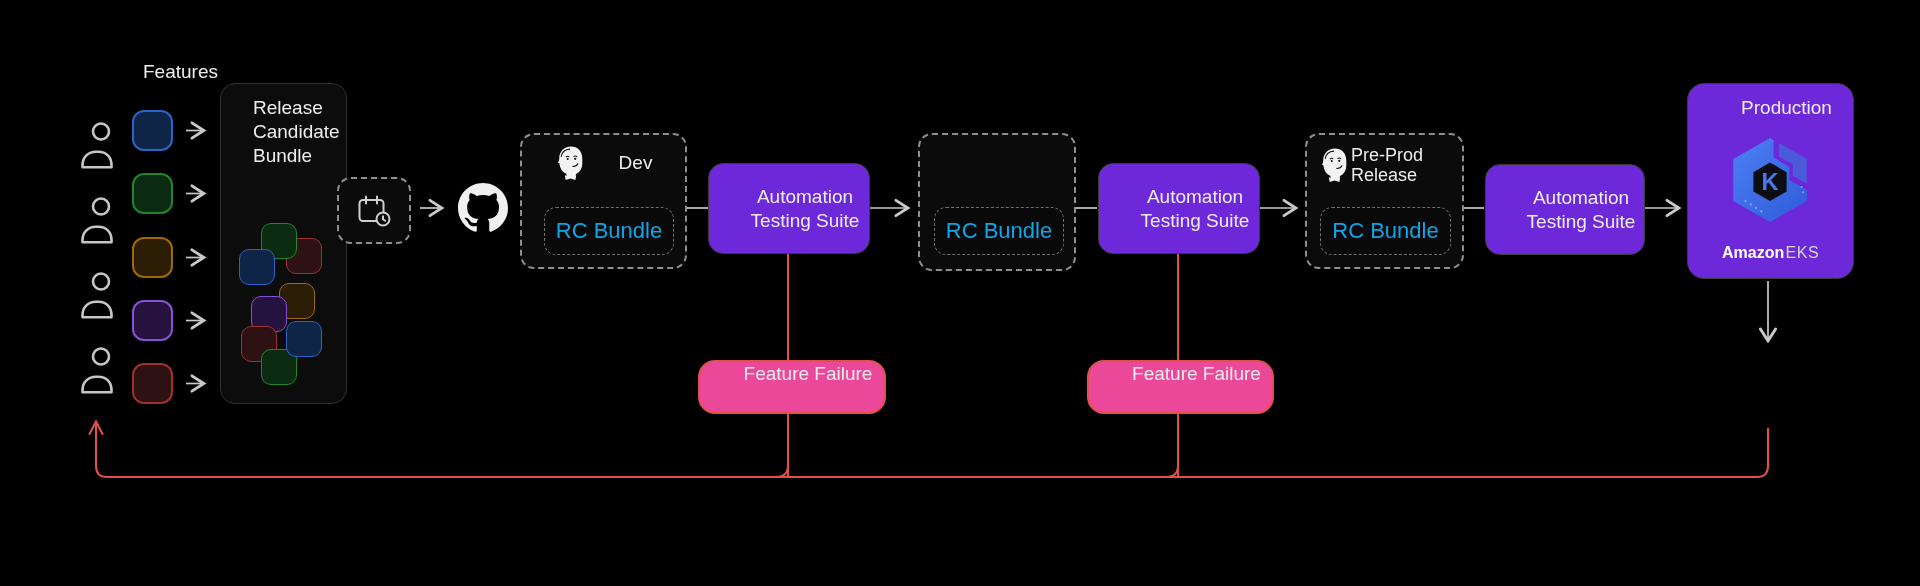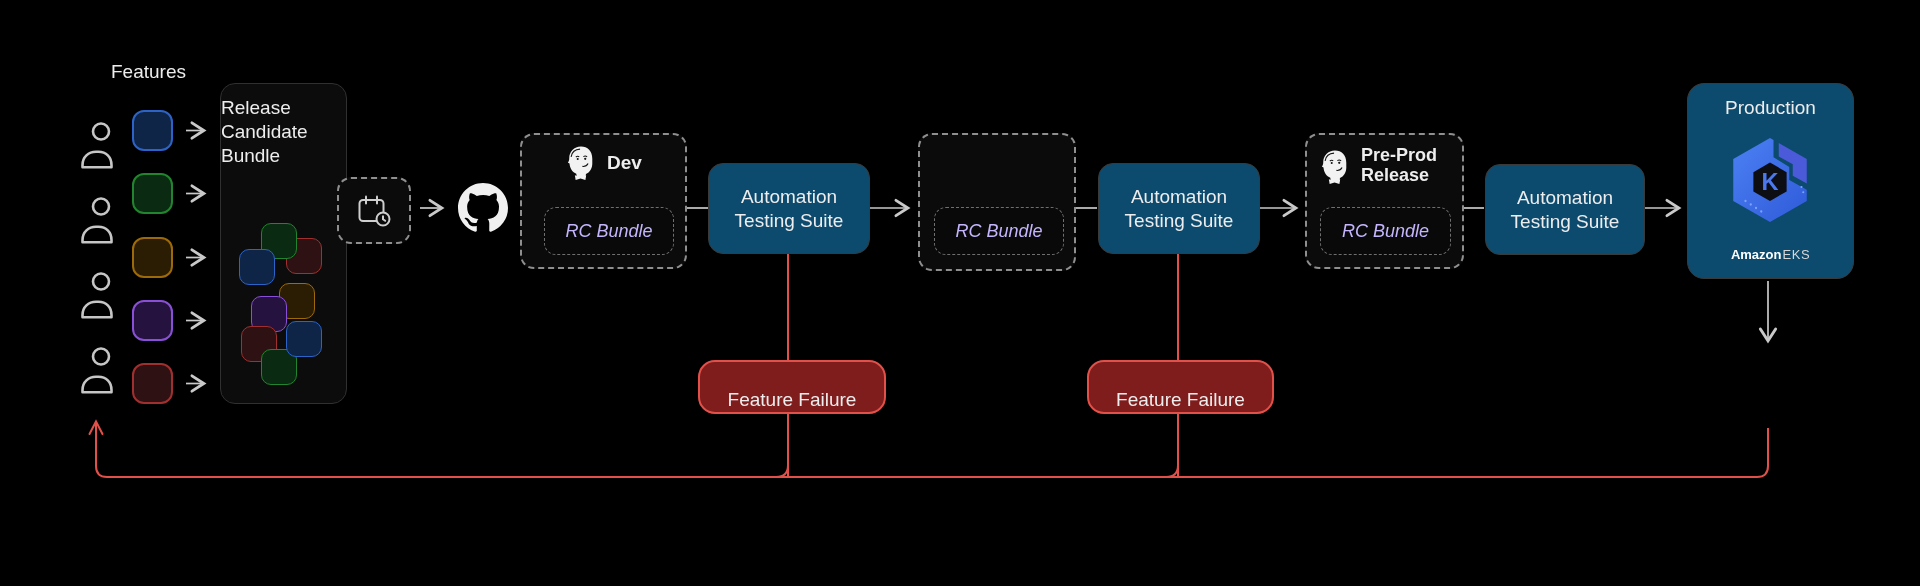--- a/index.html
+++ b/index.html
@@ -2,37 +2,37 @@
 <html><head>
 <meta charset="utf-8">
 <style>
   html,body{margin:0;padding:0;background:#000;}
   #canvas{position:relative;width:1920px;height:586px;background:#000;overflow:hidden;
           font-family:"Liberation Sans",sans-serif;color:#ededed;}
   .abs{position:absolute;}
   #connectors{position:absolute;left:0;top:0;width:1920px;height:586px;}
 
   
-  .solid-node{position:absolute;background:#0c4a6e;border:1.5px solid #3a3a3a;border-radius:15px;
+  .solid-node{position:absolute;background:#6d28d9;border:1.5px solid #3a3a3a;border-radius:15px;
               display:flex;align-items:center;justify-content:center;text-align:center;}
   .big-node{position:absolute;background:#0c0c0c;border:1.5px solid #303030;border-radius:15px;}
   .dashed-node{position:absolute;background:#0b0b0b;border:2px dashed #8f8f8f;border-radius:14px;}
   .dashed-inner{position:absolute;background:#090909;border:1.5px dashed #6f6f6f;border-radius:12px;
                 display:flex;align-items:center;justify-content:center;}
-  .fail-node{position:absolute;background:#7f1d1d;border:2px solid #e2504a;border-radius:17px;
-             display:flex;flex-direction:column;align-items:center;justify-content:flex-end;text-align:center;}
-  .label{font-size:19px;line-height:24px;color:#ededed;}
-  .label-sm{font-size:18px;color:#c4b5fd;font-style:italic;}
+  .fail-node{position:absolute;background:#ec4899;border:2px solid #e2504a;border-radius:17px;
+             display:flex;flex-direction:column;align-items:center;justify-content:flex-start;text-align:center;}
+  .label{font-size:19px;line-height:24px;color:#ededed;margin-left:32px;}
+  .label-sm{font-size:22px;color:#0ea5e9;}
   .sq{position:absolute;width:41px;height:41px;border-radius:12px;border:2px solid;box-sizing:border-box;}
   .mini-sq{position:absolute;width:36px;height:36px;border-radius:10px;border:1.5px solid;box-sizing:border-box;}
-  .env-head{position:absolute;left:0;top:10px;width:100%;display:flex;align-items:center;justify-content:center;gap:10px;font-weight:bold;}
+  .env-head{position:absolute;left:0;top:10px;width:100%;display:flex;align-items:center;justify-content:center;}
   .env-head .name-col{display:flex;flex-direction:column;line-height:20px;font-size:18px;}
   .person{position:absolute;width:34px;height:47px;}
   .prod-title{position:absolute;top:12px;width:100%;text-align:center;}
-  .brand{position:absolute;bottom:16px;width:100%;text-align:center;font-size:13px;color:#fff;}
+  .brand{position:absolute;bottom:16px;width:100%;text-align:center;font-size:16px;color:#fff;}
   .brand b{font-weight:700;}
   .brand span{font-weight:400;color:#d6d6d6;letter-spacing:.5px;}
 </style>
 </head>
 <body>
 
 <div id="canvas">
 
   <svg id="connectors">
     <defs>
@@ -156,21 +156,21 @@
       <span class="label-sm">RC Bundle</span>
     </div>
   </div>
 
   <div class="solid-node" style="left:1098px;top:163px;width:160px;height:89px;">
     <div class="label"><span>Automation</span><br>
     <span>Testing Suite</span></div>
   </div>
 
   <div class="dashed-node" style="left:1305px;top:133px;width:155px;height:132px;">
-    <div class="env-head" style="justify-content:flex-start;padding-left:12px;width:calc(100% - 12px);align-items:flex-end;">
+    <div class="env-head" style="justify-content:flex-start;padding-left:12px;width:calc(100% - 12px);">
       <svg width="32" height="36" viewBox="0 0 34 38">
         <path d="M17 1.5C9.5 1.5 4.5 7 4.5 14c0 1.8-.5 3.4-1.5 4.6l1.8 1c.4 5.2 3.2 9.3 7.2 10.9l.6 4h9l.7-3.8c4-1.7 6.7-5.9 6.7-11.2v-5C29 6.3 24 1.5 17 1.5z" fill="#f2f2f2"></path>
         <path d="M6.5 12.5c.8-5 4.5-8 9.5-8.2" fill="none" stroke="#151515" stroke-width="1.2"></path>
         <circle cx="21.5" cy="14.5" r="1.2" fill="#151515"></circle>
           <circle cx="13.5" cy="14.8" r="1.1" fill="#151515"></circle>
         <path d="M24.5 19.5c-1.2 2.3-3.6 3.4-6 3.1" fill="none" stroke="#151515" stroke-width="1.2"></path>
         <path d="M19.5 12.2c1.3-.8 2.9-.7 4 .3 M11.5 12.6c1.2-.9 2.6-.9 3.6-.2" fill="none" stroke="#151515" stroke-width="1.1"></path>
         <path d="M10.5 32l6 1.8 6-1.8-.8 5-5.2-1.4-5.2 1.4z" fill="#f2f2f2"></path>
       </svg>
       <span class="name-col">

